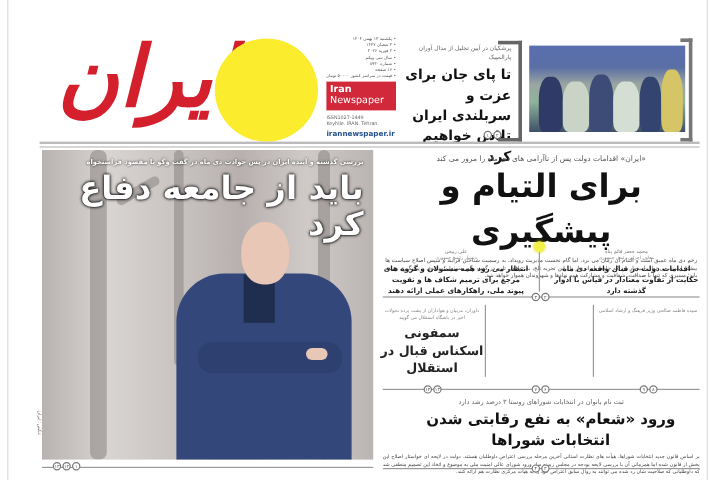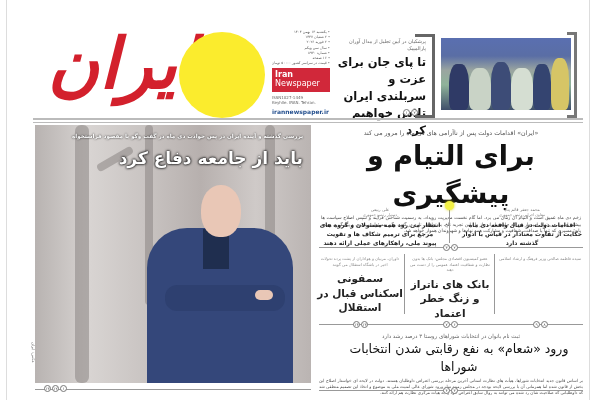--- a/index.html
+++ b/index.html
@@ -36,21 +36,21 @@
 
   
   .portrait { position: absolute; left: 28px; top: 125px; width: 276px; height: 258px; overflow: hidden; background: linear-gradient(90deg, #b8b3b1 0%, #d8d4d2 20%, #c9c4c2 40%, #b7b0ae 60%, #cfcac8 80%, #bab4b2 100%); }
   .tree { position: absolute; background: #8a8584; opacity: .55; border-radius: 6px; }
   .head { position: absolute; left: 166px; top: 60px; width: 40px; height: 52px; border-radius: 48% 48% 45% 45%; background: #e9c7b6; }
   .body-suit { position: absolute; left: 112px; top: 103px; width: 146px; height: 160px; background: #34477a; border-radius: 40px 40px 0 0; }
   .shirt { position: absolute; left: 168px; top: 104px; width: 26px; height: 40px; background: #1f2e4f; }
   .arms { position: absolute; left: 130px; top: 160px; width: 120px; height: 26px; background: #2e4070; border-radius: 12px; }
   .hand { position: absolute; left: 220px; top: 165px; width: 18px; height: 10px; background: #e9c7b6; border-radius: 5px; }
   .portrait-kicker { position: absolute; right: 8px; top: 8px; width: 260px; font-size: 5.6px; color: #fff; text-align: right; direction: rtl; font-weight: bold; text-shadow: 0 0 2px #000; }
-  .portrait-title { position: absolute; right: 8px; top: 18px; width: 268px; font-size: 17px; font-weight: bold; color: #fff; text-align: right; direction: rtl; text-shadow: 0 0 3px #000, 0 0 2px #000; line-height: 30px; }
+  .portrait-title { position: absolute; right: 8px; top: 18px; width: 268px; font-size: 27px; font-weight: bold; color: #fff; text-align: right; direction: rtl; text-shadow: 0 0 3px #000, 0 0 2px #000; line-height: 30px; }
   .portrait-credit { position: absolute; left: 24px; top: 342px; font-size: 4px; color: #777; writing-mode: vertical-rl; }
   .rule-left { position: absolute; left: 28px; top: 389px; width: 276px; height: 1px; background: #999; }
   .left-ref { position: absolute; left: 37px; top: 385px; }
 
   
   .main { position: absolute; left: 312px; top: 128px; width: 264px; direction: rtl; }
   .main-kicker { font-size: 6.3px; color: #555; text-align: center; line-height: 9px; }
   .main-title { font-size: 27px; font-weight: bold; color: #111; text-align: center; line-height: 38px; letter-spacing: -.5px; }
   .main-body { font-size: 4.6px; color: #444; text-align: justify; line-height: 6.6px; padding: 0 2px; margin-top: 2px; }
 
@@ -67,21 +67,21 @@
   .hr { position: absolute; height: 1px; background: #999; }
   .ref-on-line { position: absolute; }
 
   .col3 { position: absolute; top: 256px; width: 86px; direction: rtl; text-align: center; }
   .col3-kicker { font-size: 4px; color: #888; line-height: 5.5px; }
   .col3-title { font-size: 10.5px; font-weight: bold; color: #222; line-height: 14.5px; margin-top: 4px; }
   .vsep { position: absolute; top: 254px; width: 1px; height: 60px; background: #999; }
 
   .bottom { position: absolute; left: 312px; top: 332px; width: 264px; direction: rtl; text-align: center; }
   .bottom-kicker { font-size: 5.5px; color: #666; line-height: 8px; }
-  .bottom-title { font-size: 12.5px; font-weight: normal; color: #111; line-height: 18px; margin-left: 16px; }
+  .bottom-title { font-size: 12.5px; font-weight: bold; color: #111; line-height: 18px; margin-left: 16px; }
   .bottom-body { font-size: 4.2px; color: #444; line-height: 6.2px; text-align: justify; margin-top: 2px; }
 </style>
 </head>
 <body>
 
 <div class="page">
 
   <div class="logo">
     <div class="logo-text">ایران</div>
   </div>
@@ -171,24 +171,20 @@
   <div class="hr" style="left:312px;top:247px;width:264px;"></div>
   <div class="page-ref ref-on-line" style="left:436px;top:244px;">
     <span>۳</span>
     <span>۲</span>
   </div>
 
   <div class="col3" style="left:490px;">
     <div class="col3-kicker">سیده فاطمه صالحی وزیر فرهنگ و ارشاد اسلامی</div>
   </div>
   <div class="vsep" style="left:487px;"></div>
-  <div class="col3" style="left:400px;">
-    <div class="col3-kicker">عضو کمیسیون اقتصادی مجلس: بانک ها بدون نظارت و شفافیت اعتماد عمومی را از دست می دهند</div>
-    <div class="col3-title">بانک های ناتراز و زنگ خطر اعتماد</div>
-  </div>
   <div class="vsep" style="left:397px;"></div>
   <div class="col3" style="left:310px;">
     <div class="col3-kicker">داوران، مربیان و هواداران از پشت پرده تحولات اخیر در باشگاه استقلال می گویند</div>
     <div class="col3-title">سمفونی اسکناس قبال در استقلال</div>
   </div>
 
   <div class="hr" style="left:312px;top:324px;width:264px;"></div>
   <div class="page-ref ref-on-line" style="left:526px;top:321px;">
     <span>۹</span>
     <span>۸</span>

